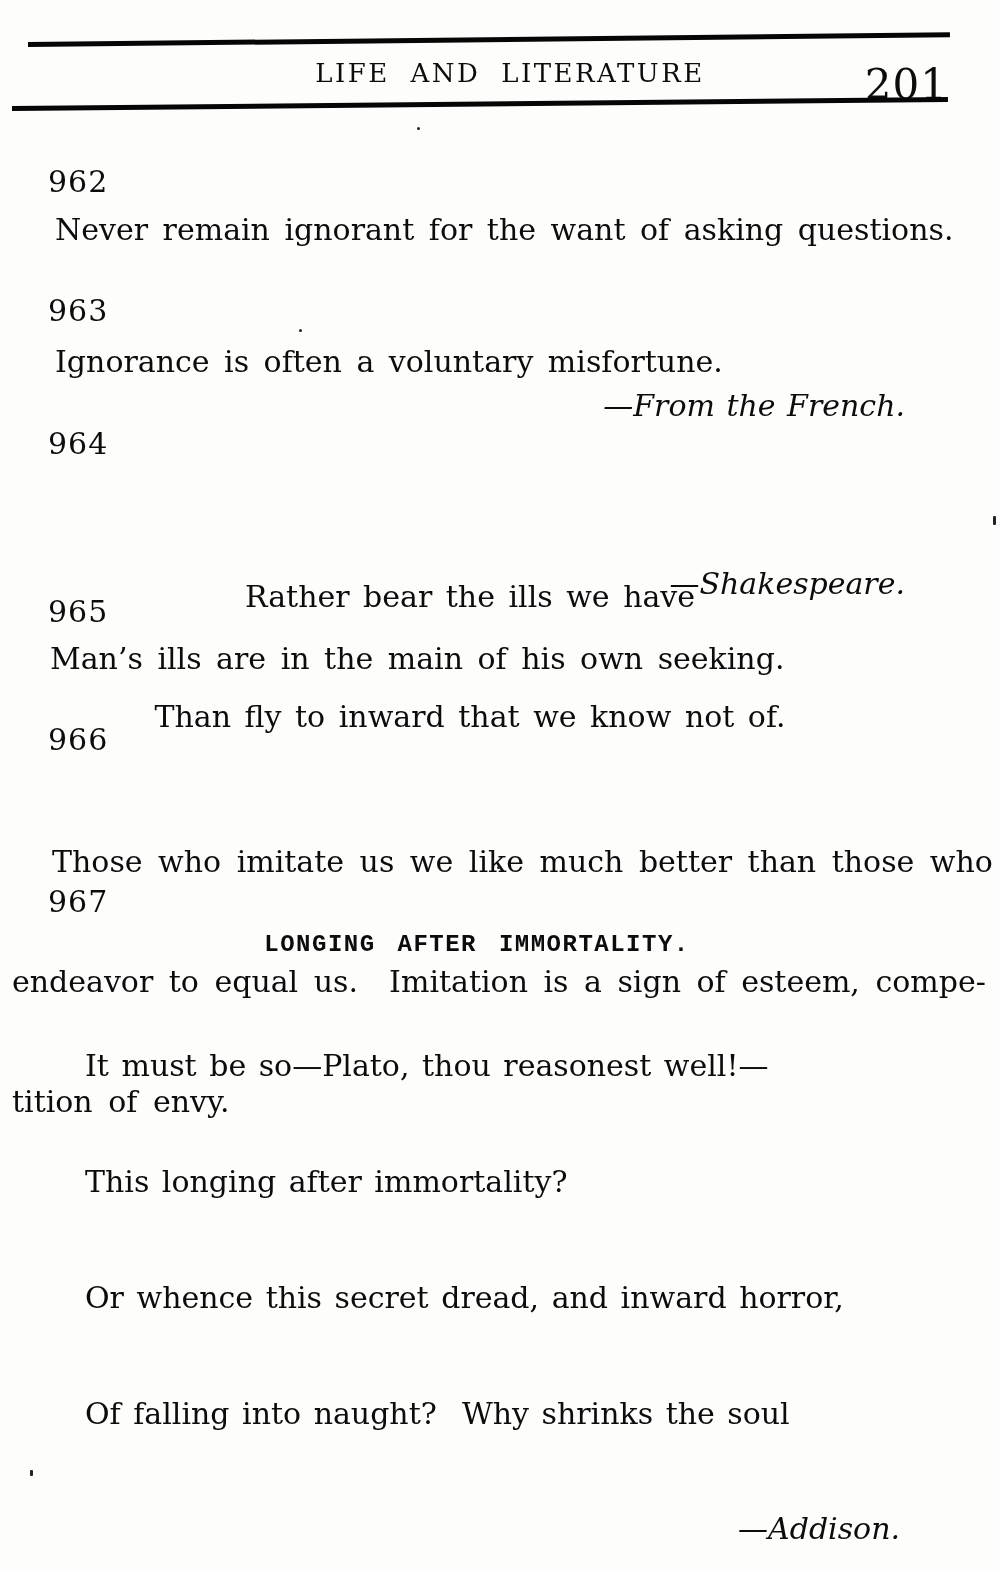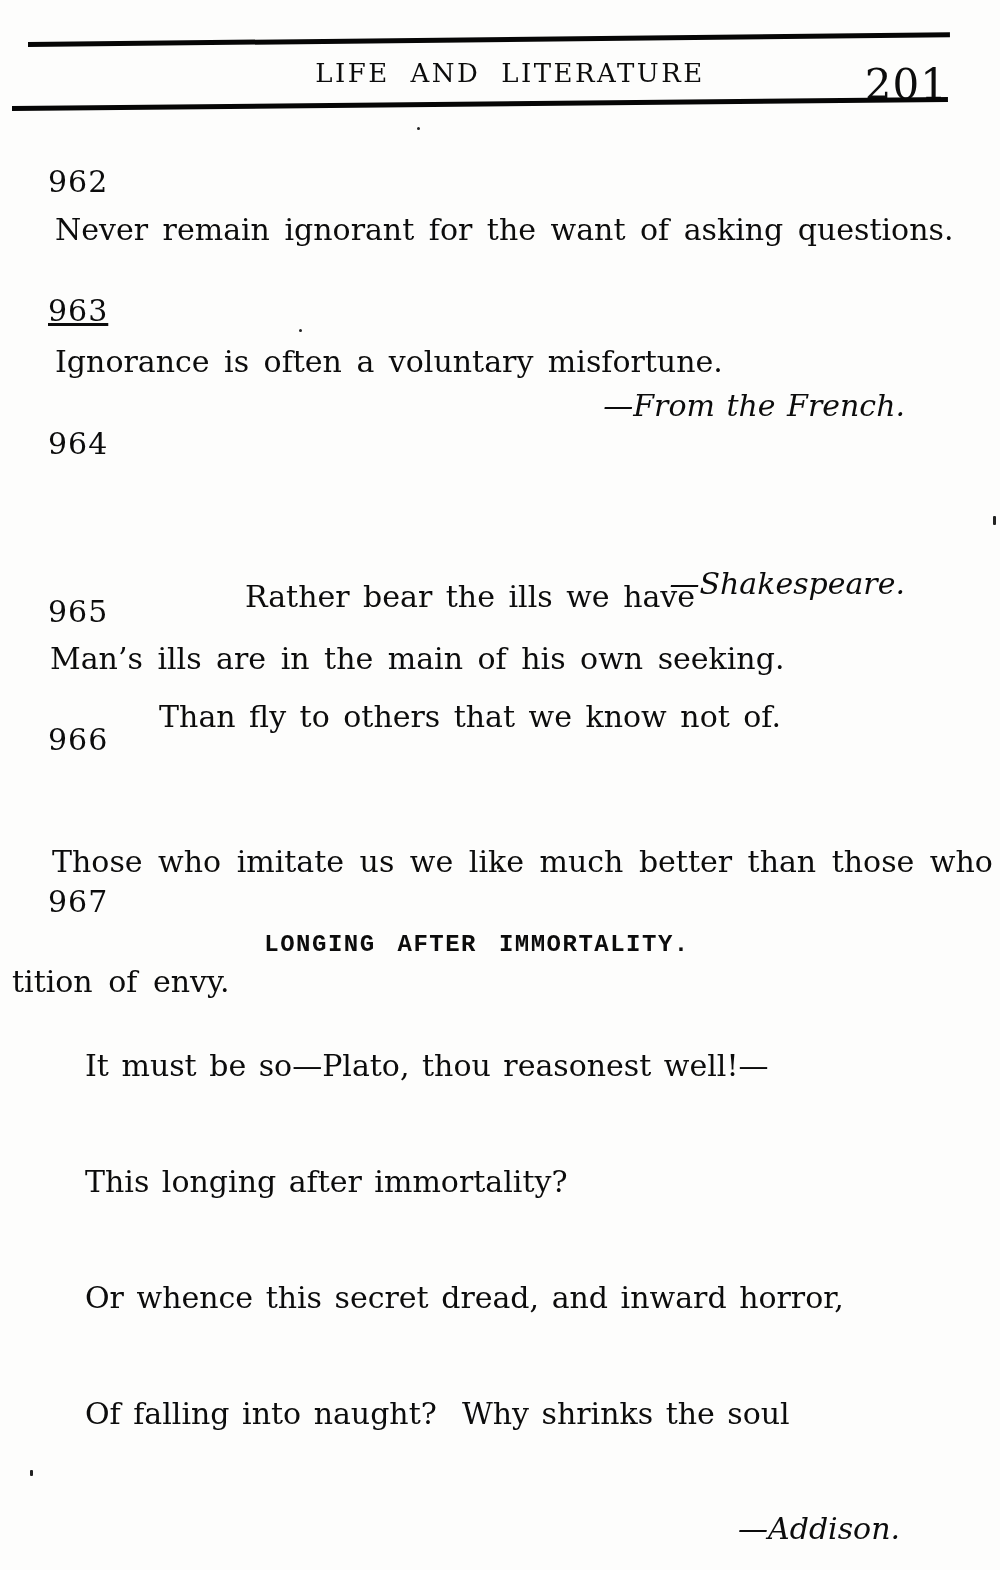--- a/index.html
+++ b/index.html
@@ -98,37 +98,38 @@
 <div class="page">
 
   <div class="abs rule rule-top"></div>
   <div class="abs header-title">LIFE  AND  LITERATURE</div>
   <div class="abs page-number">201</div>
   <div class="abs rule rule-bottom"></div>
 
   <div class="abs q-num" style="top:164px;">962</div>
   <div class="abs q-text" style="top:212px; left:55px;">Never remain ignorant for the want of asking questions.</div>
 
-  <div class="abs q-num" style="top:293px;text-decoration:underline;">963</div>
+  <div class="abs q-num" style="top:293px;">963</div>
   <div class="abs q-text" style="top:344px; left:55px;">Ignorance is often a voluntary misfortune.</div>
   <div class="abs attribution" style="top:388px; right:95px;">—From the French.</div>
 
   <div class="abs q-num" style="top:426px;">964</div>
   <div class="abs verse-center" style="top:497px;">
     <div>Rather bear the ills we have</div>
-    <div>Than fly to others that we know not of.</div>
+    <div>Than fly to inward that we know not of.</div>
   </div>
   <div class="abs attribution" style="top:558px; right:95px;margin-top:8px;">—Shakespeare.</div>
 
   <div class="abs q-num" style="top:594px;">965</div>
   <div class="abs q-text" style="top:641px; left:50px;">Man’s ills are in the main of his own seeking.</div>
 
   <div class="abs q-num" style="top:722px;">966</div>
   <div class="abs para" style="top:762px; left:12px; width:945px;">
     <div class="indent">Those who imitate us we like much better than those who</div>
+    <div>endeavor to equal us.  Imitation is a sign of esteem, compe-</div>
     <div>tition of envy.</div>
   </div>
 
   <div class="abs q-num" style="top:884px;">967</div>
   <div class="abs poem-title" style="top:931px;font-family:Liberation Mono, monospace;">LONGING AFTER IMMORTALITY.</div>
   <div class="abs poem" style="top:970px; left:85px;">
     <div>It must be so—Plato, thou reasonest well!—</div>
     <div>This longing after immortality?</div>
     <div>Or whence this secret dread, and inward horror,</div>
     <div>Of falling into naught?  Why shrinks the soul</div>

